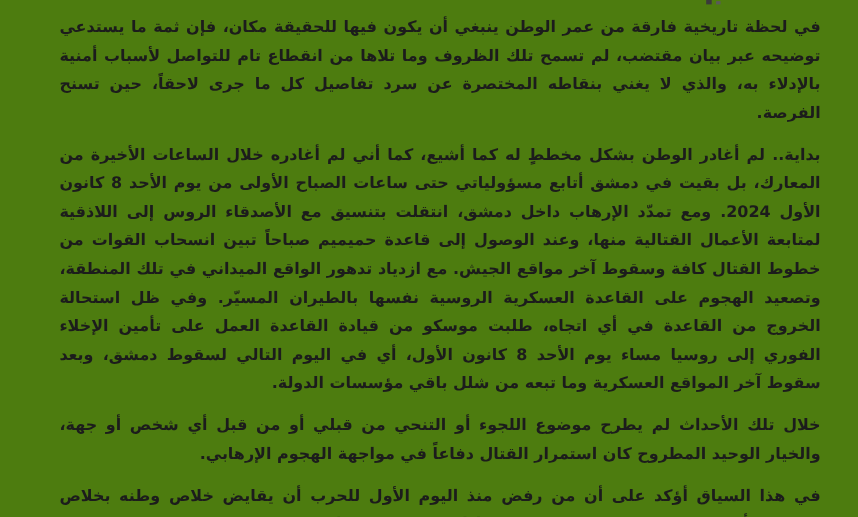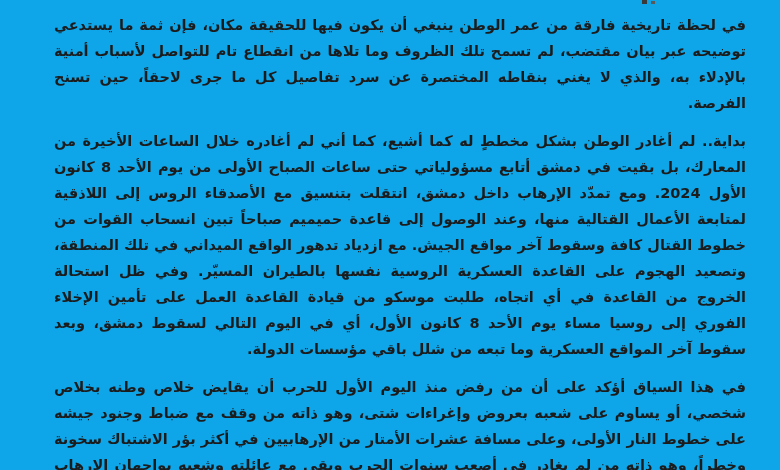--- a/index.html
+++ b/index.html
@@ -11,21 +11,21 @@
     width: 780px;
     height: 470px;
     overflow: hidden;
     position: relative;
   }
   .page {
     box-sizing: border-box;
     width: 780px;
     height: 470px;
     overflow: hidden;
-    background: #0ea5e9;
+    background: #4d7c0f;
     direction: rtl;
     unicode-bidi: embed;
     padding: 12px 34px 0 54px;
     font-family: "DejaVu Sans", sans-serif;
     font-weight: 700;
     font-size: 14.5px;
     line-height: 26px;
     color: #1c1c1c;
     text-align: justify;
     text-justify: inter-word;
@@ -65,14 +65,15 @@
   }
 </style>
 </head>
 <body>
 
 <div class="top-fragment"></div>
 
 <div class="page">
   <p>في لحظة تاريخية فارقة من عمر الوطن ينبغي أن يكون فيها للحقيقة مكان، فإن ثمة ما يستدعي توضيحه عبر بيان مقتضب، لم تسمح تلك الظروف وما تلاها من انقطاع تام للتواصل لأسباب أمنية بالإدلاء به، والذي لا يغني بنقاطه المختصرة عن سرد تفاصيل كل ما جرى لاحقاً، حين تسنح الفرصة.</p>
   <p>بداية.. لم أغادر الوطن بشكل مخططٍ له كما أشيع، كما أني لم أغادره خلال الساعات الأخيرة من المعارك، بل بقيت في دمشق أتابع مسؤولياتي حتى ساعات الصباح الأولى من يوم الأحد 8 كانون الأول 2024. ومع تمدّد الإرهاب داخل دمشق، انتقلت بتنسيق مع الأصدقاء الروس إلى اللاذقية لمتابعة الأعمال القتالية منها، وعند الوصول إلى قاعدة حميميم صباحاً تبين انسحاب القوات من خطوط القتال كافة وسقوط آخر مواقع الجيش.  مع ازدياد تدهور الواقع الميداني في تلك المنطقة، وتصعيد الهجوم على القاعدة العسكرية الروسية نفسها بالطيران المسيّر. وفي ظل استحالة الخروج من القاعدة في أي اتجاه، طلبت موسكو من قيادة القاعدة العمل على تأمين الإخلاء الفوري إلى روسيا مساء يوم الأحد 8 كانون الأول، أي في اليوم التالي لسقوط دمشق، وبعد سقوط آخر المواقع العسكرية وما تبعه من شلل باقي مؤسسات الدولة.</p>
+  <p>خلال تلك الأحداث لم يطرح موضوع اللجوء أو التنحي من قبلي أو من قبل أي شخص أو جهة، والخيار الوحيد المطروح كان استمرار القتال دفاعاً في مواجهة الهجوم الإرهابي.</p>
   <p>في هذا السياق أؤكد على أن من رفض منذ اليوم الأول للحرب أن يقايض خلاص وطنه بخلاص شخصي، أو يساوم على شعبه بعروض وإغراءات شتى، وهو ذاته من وقف مع ضباط وجنود جيشه على خطوط النار الأولى، وعلى مسافة عشرات الأمتار من الإرهابيين في أكثر بؤر الاشتباك سخونة وخطراً، وهو ذاته من لم يغادر في أصعب سنوات الحرب وبقي مع عائلته وشعبه يواجهان الإرهاب تحت القصف وخطر اقتحام الإرهابيين للعاصمة أكثر من مرة خلال أربعة عشر عاماً من الحرب. وأن من لم يتخل عن المقاومة في فلسطين ولبنان، ولم يخن حلفاءه الذين وقفوا إلى جانبه، لا يمكن أن يكون هو ذاته من يفرط بمصير شعبه أو يخون جيشه ووطنه.</p>
 </div>
 
 </body></html>

